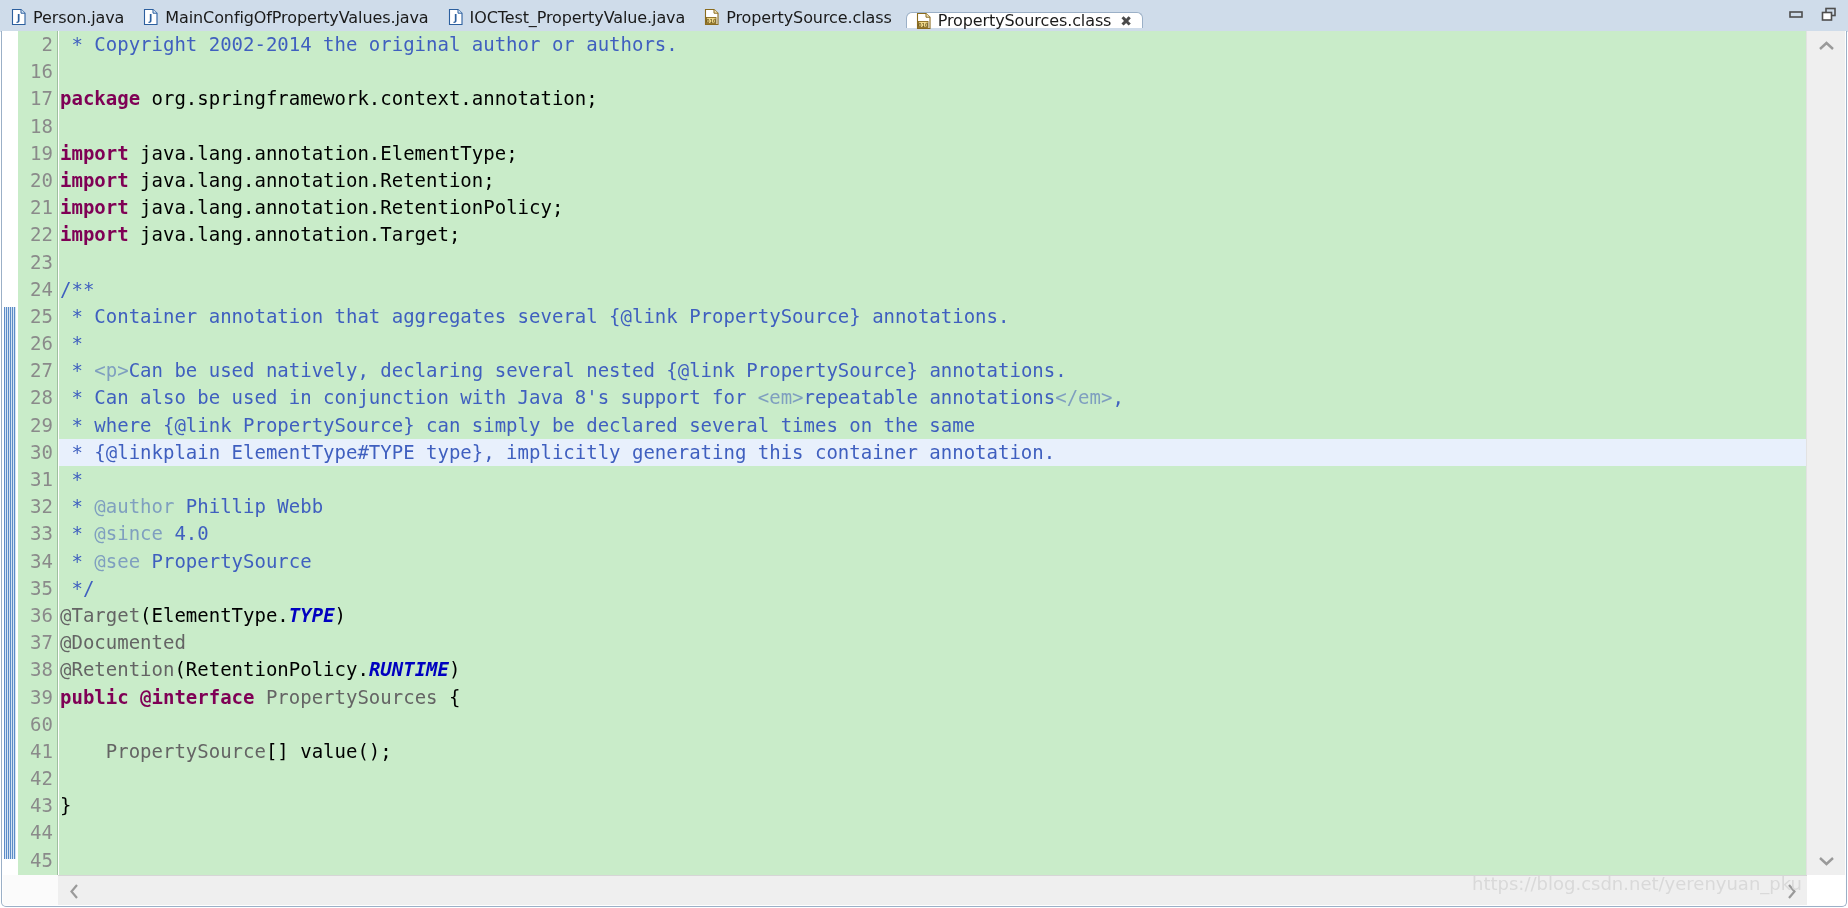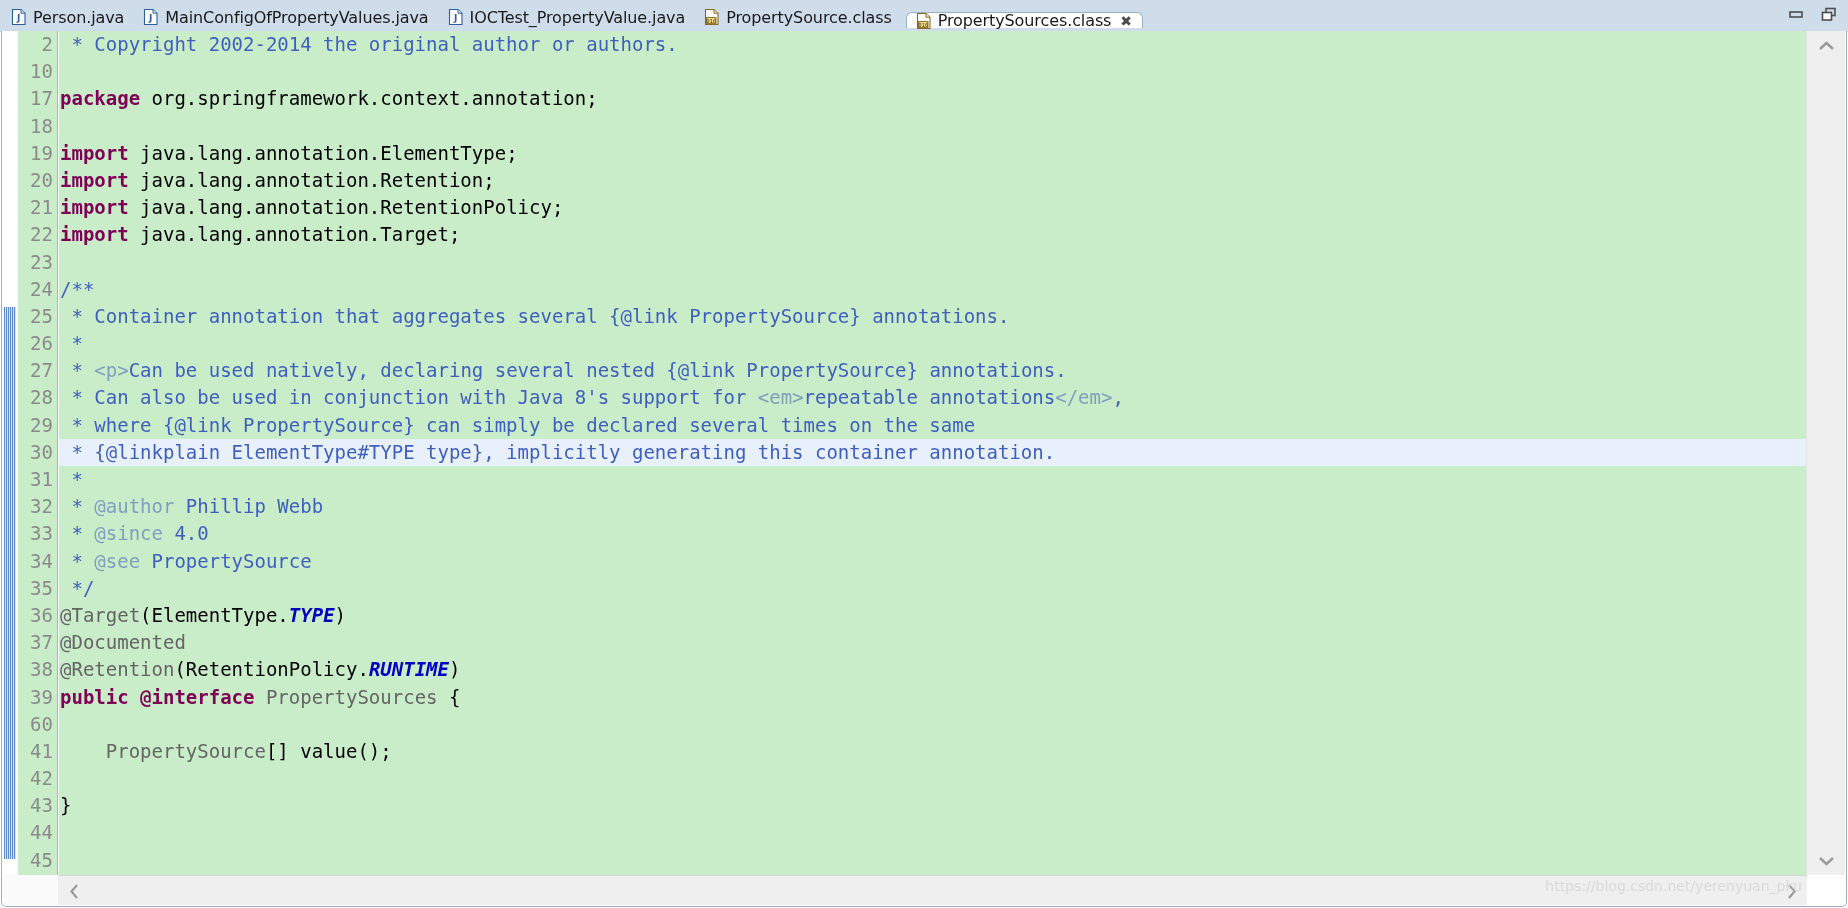--- a/index.html
+++ b/index.html
@@ -225,21 +225,21 @@
     width: 55px; height: 30px;
     background: #fbfbfb;
   }
 
   
   #watermark {
     position: absolute;
     right: 44px;
     bottom: 12px;
     font-family: "DejaVu Sans", sans-serif;
-    font-size: 14px;
+    font-size: 18px;
     color: #d9d9d9;
     white-space: nowrap;
     pointer-events: none;
     z-index: 6;
     text-align: right;
   }
 </style>
 </head>
 <body>
 
@@ -316,21 +316,21 @@
   </div>
 
   <div id="editor-frame">
 
     <div id="gutter-left">
       <div id="changebar"></div>
     </div>
 
     <div id="ruler">
         <div class="line"><span class="lnum">2</span><span class="foldmark">⊕</span></div>
-        <div class="line"><span class="lnum">10</span></div>
+        <div class="line"><span class="lnum">16</span></div>
         <div class="line"><span class="lnum">17</span></div>
         <div class="line"><span class="lnum">18</span></div>
         <div class="line"><span class="lnum">19</span></div>
         <div class="line"><span class="lnum">20</span></div>
         <div class="line"><span class="lnum">21</span></div>
         <div class="line"><span class="lnum">22</span></div>
         <div class="line"><span class="lnum">23</span></div>
         <div class="line"><span class="lnum">24</span></div>
         <div class="line"><span class="lnum">25</span><span class="foldmark">⊖</span></div>
         <div class="line"><span class="lnum">26</span></div>

